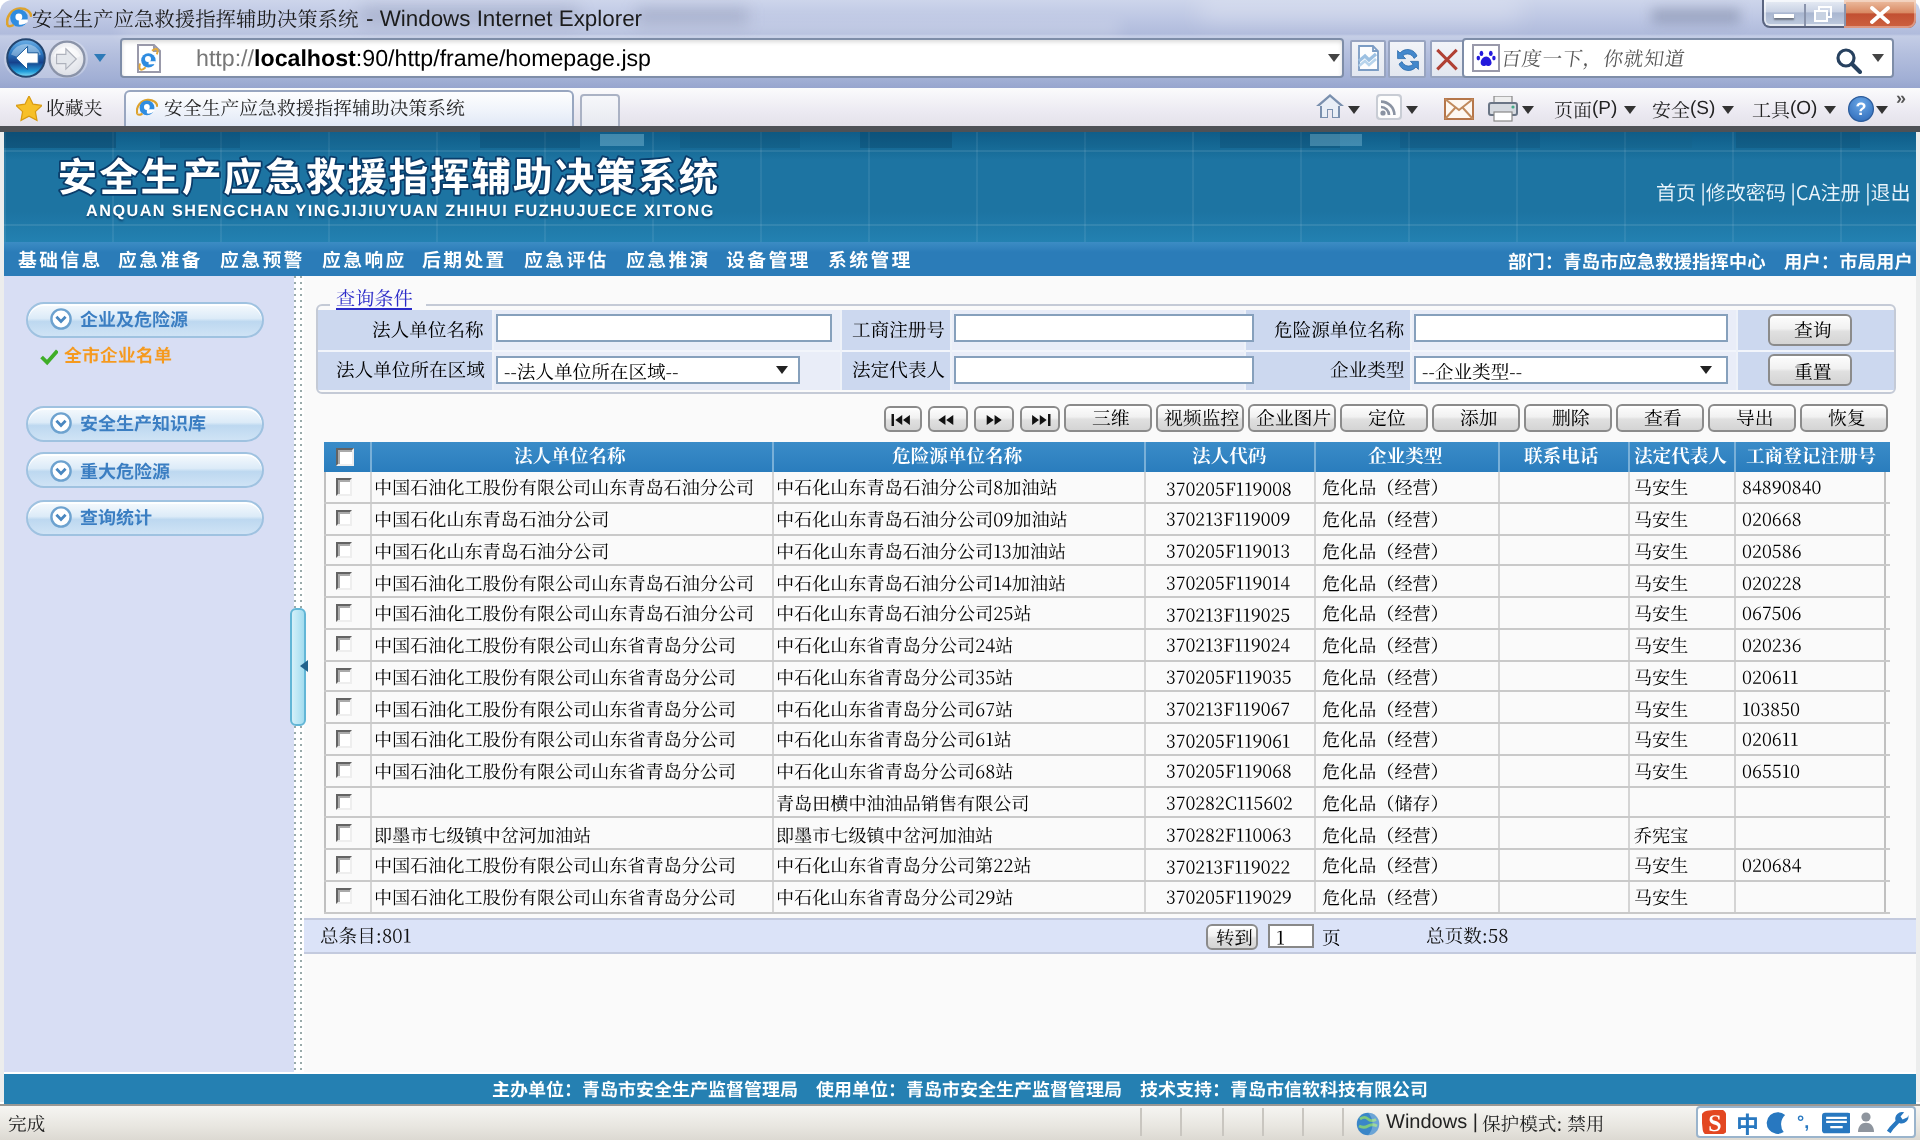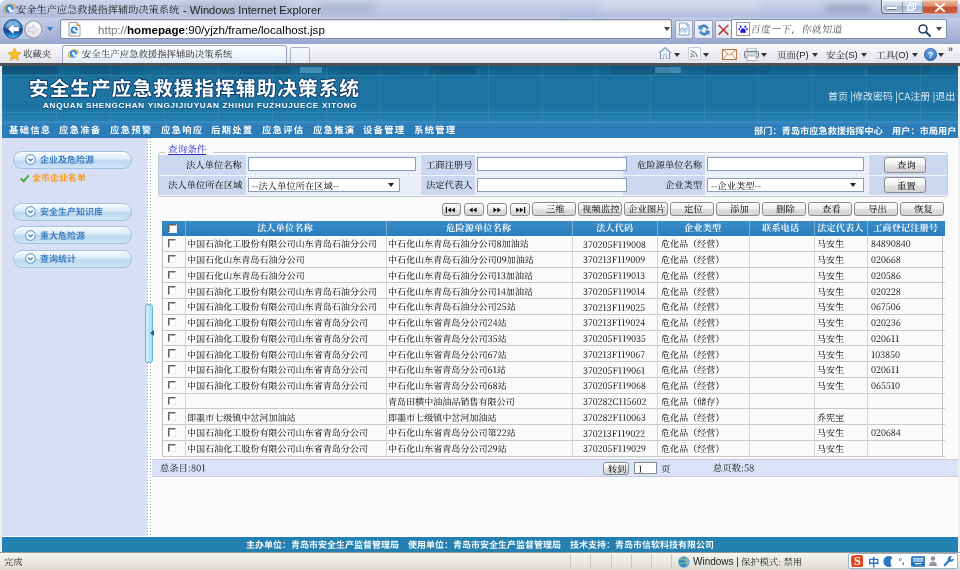--- a/index.html
+++ b/index.html
@@ -84,21 +84,21 @@
 <div style="position:absolute;left:46.5px;top:27px;width:0;height:0;border:3.2px solid transparent;border-top:4.2px solid #2d7ab8"></div>
 <div style="position:absolute;left:60px;top:19px;width:612px;height:20px;background:#fff;border:1px solid #7e8da8;border-radius:2px;box-shadow:inset 0 1px 2px rgba(0,0,0,.15)"></div>
 <svg style="position:absolute;left:68px;top:21.5px" width="13" height="15" viewBox="0 0 13 15">
     <path d="M1 .5h8l3 3V14H1z" fill="#fff" stroke="#99a"></path>
     <path d="M9 .5v3h3" fill="none" stroke="#99a"></path>
     <circle cx="6.2" cy="8.2" r="3.6" fill="#2f8ce0"></circle>
     <circle cx="6" cy="7.5" r="1.5" fill="#fff"></circle>
     <path d="M6.3 8.6h3.5v1.4l-3.5.2z" fill="#fff"></path>
     <path d="M2 9.8c-.4 1.6-.3 2.8.4 3 .6.2 1.5-.3 2.4-1.2M10.4 5.2c.5-1.3.5-2.3 0-2.6-.5-.3-1.4 0-2.4.8" fill="none" stroke="#e2a93c" stroke-width="1"></path>
   </svg>
-<div style="position:absolute;left:98px;top:22.5px;font:11.6px 'Liberation Sans',sans-serif;color:#777">http://<b style="color:#000">homepage</b><span style="color:#000">:90/yjzh/frame/localhost.jsp</span></div>
+<div style="position:absolute;left:98px;top:22.5px;font:11.6px 'Liberation Sans',sans-serif;color:#777">http://<b style="color:#000">localhost</b><span style="color:#000">:90/http/frame/homepage.jsp</span></div>
 <div style="position:absolute;left:664px;top:27px;width:0;height:0;border:3.5px solid transparent;border-top:4.5px solid #444"></div>
 <div style="position:absolute;left:674.5px;top:19.5px;width:18px;height:19.5px;background:linear-gradient(180deg,#f2f4f8,#e3e7f0);border:1px solid #98a4c0;border-radius:1px"></div>
 <div style="position:absolute;left:694px;top:19.5px;width:19px;height:19.5px;background:linear-gradient(180deg,#f2f4f8,#e3e7f0);border:1px solid #98a4c0;border-radius:1px"></div>
 <div style="position:absolute;left:714.5px;top:19.5px;width:19px;height:19.5px;background:linear-gradient(180deg,#f2f4f8,#e3e7f0);border:1px solid #98a4c0;border-radius:1px"></div>
 <svg style="position:absolute;left:677px;top:22px" width="14" height="14" viewBox="0 0 14 14">
     <path d="M2.5 1h7l2.5 2.5V13h-9.5z" fill="#fdfdfe" stroke="#7b9cc4" stroke-width=".9"></path>
     <path d="M9.5 1v2.5H12" fill="none" stroke="#7b9cc4" stroke-width=".9"></path>
     <path d="M2.5 8.5l3-2.5 2 2 3.5-3" fill="none" stroke="#9cc0e2" stroke-width="1.6"></path>
     <path d="M2.5 11l3-2.5 2 2 3.5-3" fill="none" stroke="#b8d4ec" stroke-width="1.3"></path>
   </svg>

